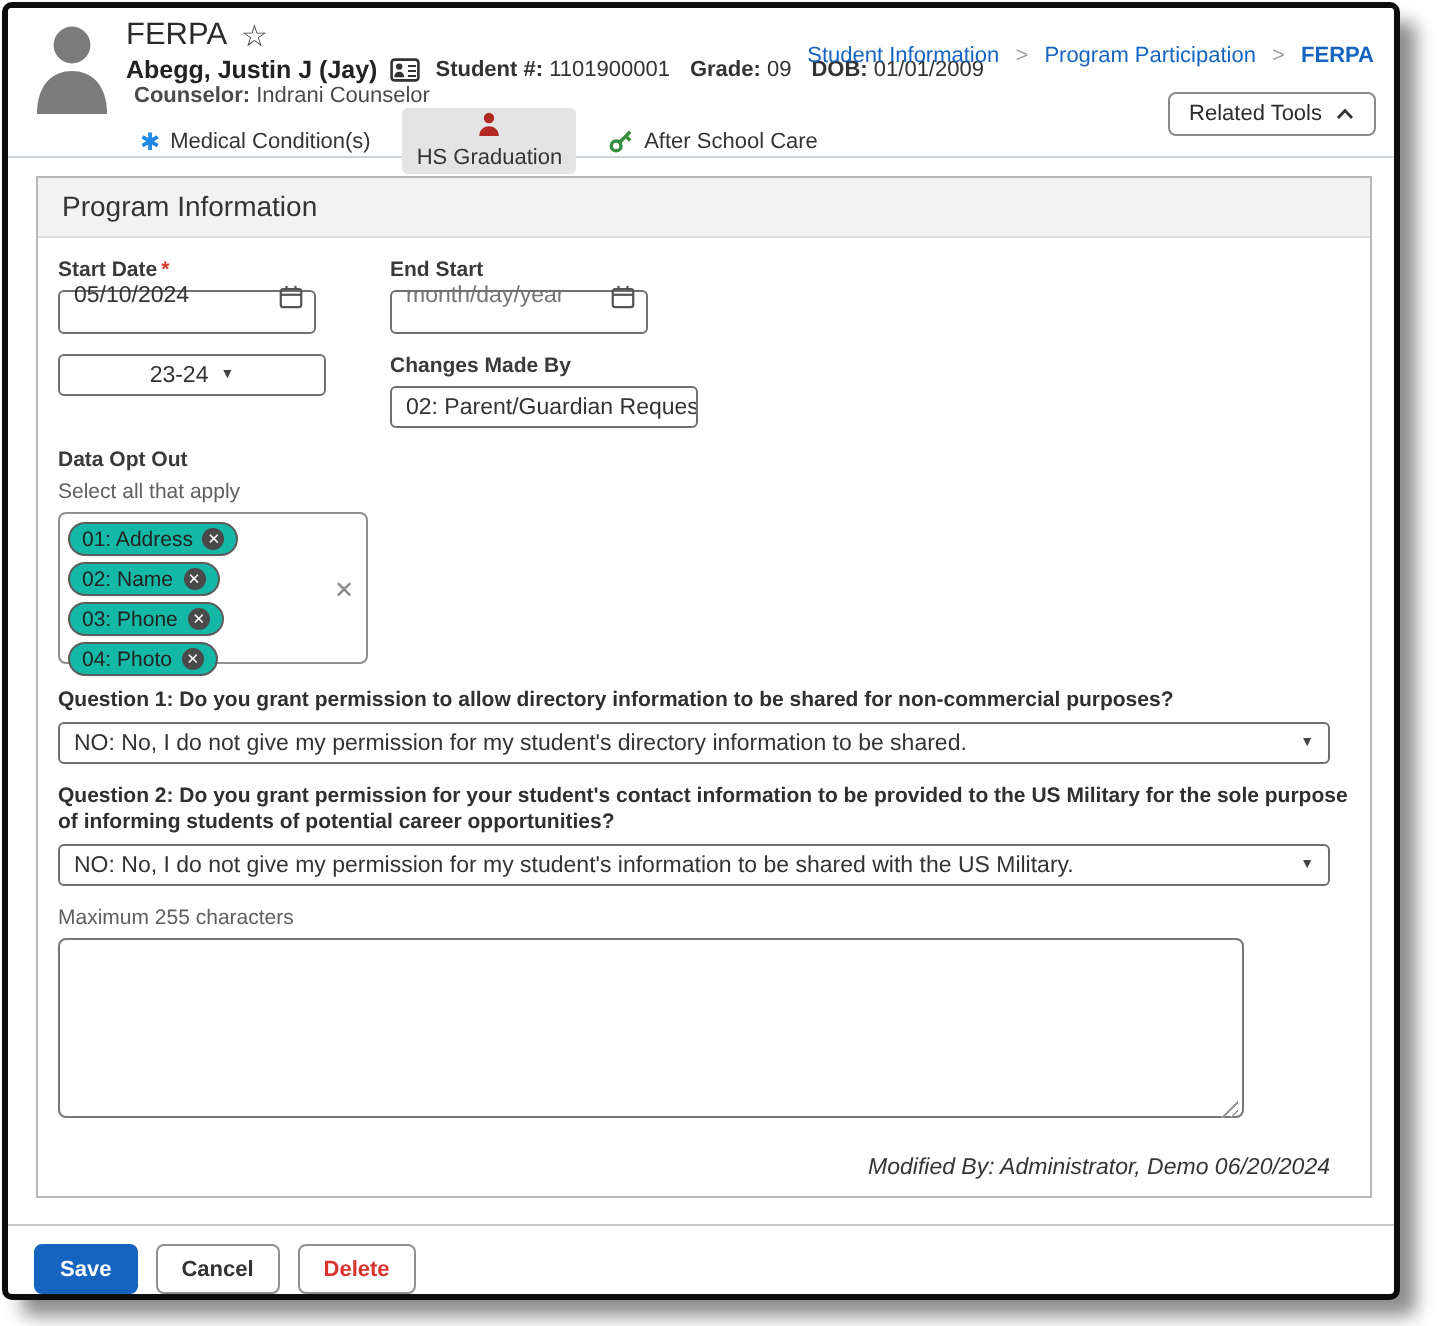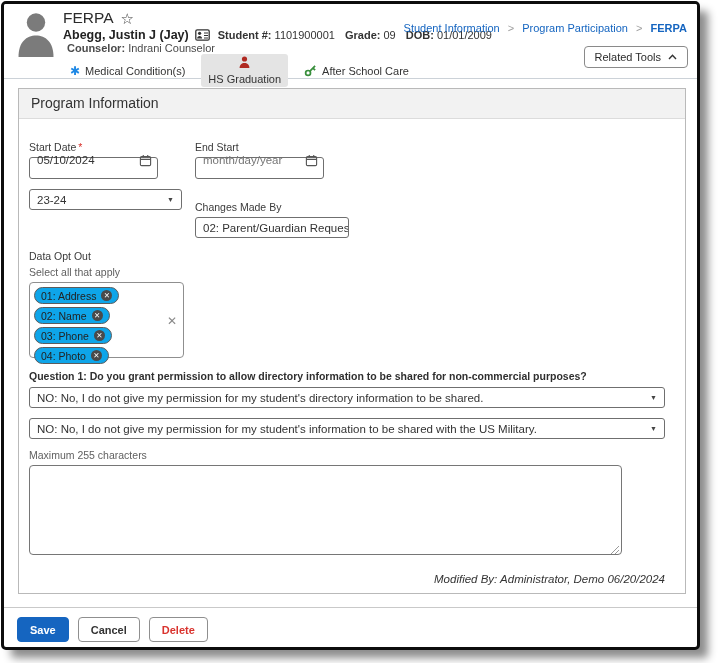--- a/index.html
+++ b/index.html
@@ -36,41 +36,41 @@
   .breadcrumb .crumb.current{font-weight:bold;}
   .breadcrumb .sep{color:#9e9e9e;margin:0 5px;}
   .related-tools{position:absolute;right:9px;top:42px;height:20px;padding:0 10px;
     border:1px solid #8a8a8a;border-radius:4px;background:#fff;display:inline-flex;
     align-items:center;gap:7px;font-size:11px;color:#2b2b2b;cursor:pointer;}
   
   .panel{margin:9px 0 0 14px;width:668px;box-sizing:border-box;border:1px solid #b9b9b9;background:#fff;}
   .panel-header{height:29px;line-height:29px;background:#f2f2f2;border-bottom:1px solid #dcdcdc;
     padding-left:12px;font-size:14px;color:#333;}
   .panel-body{padding:10px 22px 8px 10px;}
-  .field-label{font-size:10.5px;font-weight:normal;color:#3a3a3a;margin-bottom:4px;margin-top:12px;}
+  .field-label{font-size:10.5px;font-weight:bold;color:#3a3a3a;margin-bottom:4px;}
   .req{color:#d9332e;margin-left:2px;}
   .hint{font-size:10.5px;color:#5f5f5f;margin:2px 0 4px;}
   .form-row{display:flex;margin-bottom:10px;}
   .form-col{width:166px;}
   .text-input{box-sizing:border-box;width:129px;height:22px;border:1px solid #6f6f6f;border-radius:3px;
     display:flex;align-items:center;justify-content:space-between;padding:0 5px 16px 2px;background:#fff;}
   .text-input input{border:none;outline:none;width:92px;font-size:11.5px;color:#333;
     font-family:"Liberation Sans",sans-serif;padding:0 0 0 5px;background:transparent;}
   .text-input input::placeholder{color:#757575;}
   .select{box-sizing:border-box;height:21px;border:1px solid #6f6f6f;border-radius:3px;background:#fff;
     display:flex;align-items:center;justify-content:space-between;padding:0 7px;
     font-size:11.5px;color:#333;cursor:pointer;white-space:nowrap;overflow:hidden;}
   .select .arrow{font-size:7px;color:#444;margin-left:6px;}
-  .w-schoolyear{width:153px;}
+  .w-schoolyear{width:134px;justify-content:center;}
   .w-changes{width:154px;}
   .w-full{width:636px;}
   .multiselect{box-sizing:border-box;position:relative;width:155px;height:76px;
     border:1px solid #8f8f8f;border-radius:4px;background:#fff;padding:2px 4px;}
   .chip{display:inline-flex;align-items:center;gap:5px;border:1px solid #5c5c5c;border-radius:9px;
-    height:15px;padding:0 6px;font-size:10.5px;color:#222;margin:1px 0;background:#0ea5e9;cursor:default;}
+    height:15px;padding:0 6px;font-size:10.5px;color:#222;margin:1px 0;background:#14b8a6;cursor:default;}
   .chip-wrap{line-height:0;margin:1px 0;}
   .chip .x-circle{display:inline-flex;align-items:center;justify-content:center;width:11px;height:11px;
     border-radius:50%;background:#4a4a4a;color:#fff;font-size:7.5px;line-height:1;cursor:pointer;}
   .ms-clear{position:absolute;right:6px;top:31px;color:#8a8a8a;font-size:12px;cursor:pointer;}
   .q-label{font-size:10.5px;font-weight:bold;color:#2f2f2f;margin-bottom:4px;line-height:1.25;}
   .q-label.wrap{width:650px;}
   .q-row{margin-bottom:10px;}
   .dataopt-row{margin-bottom:12px;}
   .comments-wrap{position:relative;width:593px;}
   .comments-area{box-sizing:border-box;width:593px;height:90px;border:1px solid #767676;border-radius:4px;
@@ -237,20 +237,21 @@
 
       <div class="q-row">
         <div class="q-label">Question 1: Do you grant permission to allow directory information to be shared for non-commercial purposes?</div>
         <div class="select w-full">
           <span>NO: No, I do not give my permission for my student's directory information to be shared.</span>
           <span class="arrow">▼</span>
         </div>
       </div>
 
       <div class="q-row">
+        <div class="q-label wrap">Question 2: Do you grant permission for your student's contact information to be provided to the US Military for the sole purpose of informing students of potential career opportunities?</div>
         <div class="select w-full">
           <span>NO: No, I do not give my permission for my student's information to be shared with the US Military.</span>
           <span class="arrow">▼</span>
         </div>
       </div>
 
       <div>
         <div class="hint">Maximum 255 characters</div>
         <div class="comments-wrap">
           <textarea class="comments-area" style=""></textarea>

